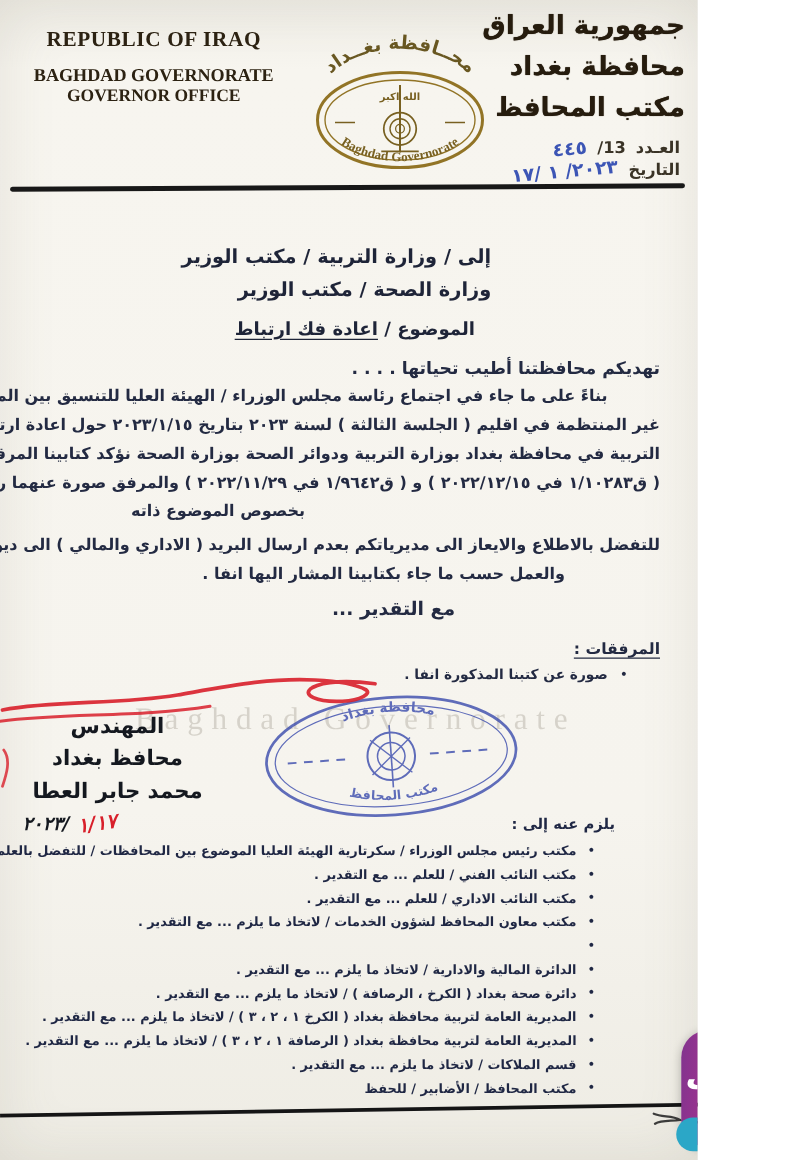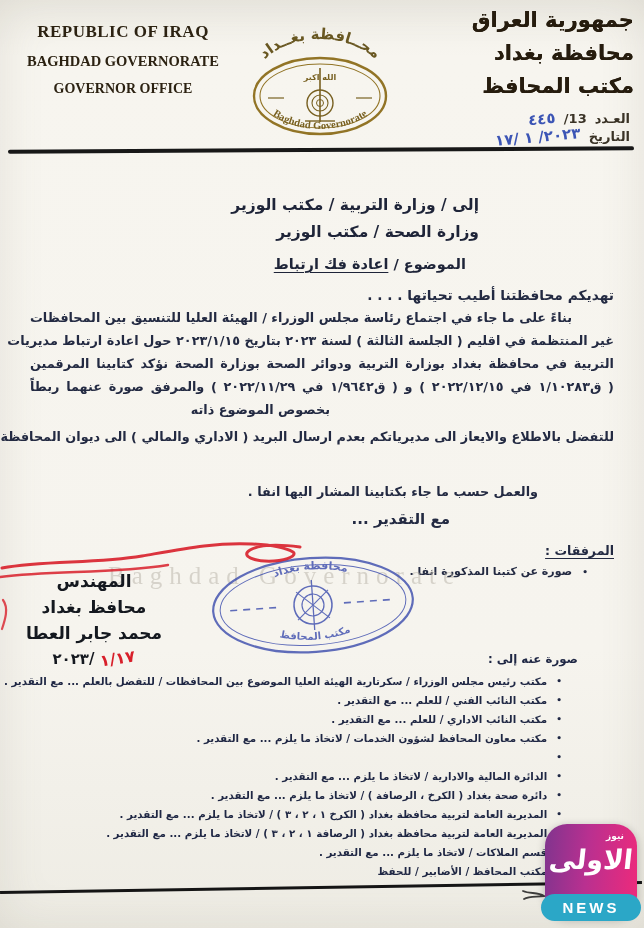--- a/index.html
+++ b/index.html
@@ -1,60 +1,60 @@
 <!DOCTYPE html>
 <html lang="ar"><head>
 <meta charset="utf-8">
 <style>
   html,body{margin:0;padding:0;}
   .page{
-    position:relative;width:644px;height:928px;overflow:hidden;
+    position:relative;width:558px;height:928px;overflow:hidden;
     background:linear-gradient(180deg,#efede6 0%,#f7f5ef 6%,#f6f4ee 70%,#eeece4 100%);
     font-family:"DejaVu Sans",sans-serif;color:#232a42;
     box-shadow:inset 0 0 46px rgba(120,110,90,.14);
   }
   
   .hdr-en{position:absolute;left:18px;top:22px;width:210px;text-align:center;
     font-family:"Liberation Serif",serif;font-weight:bold;color:#2c2212;}
   .hdr-en .l1{font-size:17px;letter-spacing:.5px;}
   .hdr-en .l2{font-size:14.5px;margin-top:11px;}
-  .hdr-en .l3{font-size:14px;margin-top:11px;}
+  .hdr-en .l3{font-size:14px;}
   .seal{position:absolute;left:235px;top:10px;width:170px;height:132px;opacity:.92;}
   .hdr-ar{position:absolute;right:10px;top:4px;width:196px;text-align:right;direction:rtl;
     font-weight:bold;color:#261c0e;font-size:21px;line-height:33px;
     text-shadow:0 0 .6px #261c0e;}
   .ref-rows{position:absolute;right:14px;top:110px;width:190px;direction:rtl;}
   .ref-row{display:flex;align-items:center;gap:8px;font-size:13px;font-weight:bold;color:#3a3326;line-height:18px;}
   .hand-blue{color:#3c55b5;font-size:15px;display:inline-block;transform:rotate(-5deg);font-weight:bold;}
   .rule-top{position:absolute;left:8px;right:10px;top:148px;height:4px;background:#181818;
     border-radius:2px;transform:rotate(-.3deg);}
   
   .letter{position:absolute;left:30px;right:30px;top:176px;direction:rtl;}
   .to-block{margin:16px 135px 0 0;font-size:15.5px;font-weight:bold;line-height:27px;color:#1e2438;}
   .subject{margin:10px 148px 0 0;font-size:14.5px;font-weight:bold;color:#1e2438;}
   .subject .sv{text-decoration:underline;text-underline-offset:3px;margin-top:23px;}
   .greeting{margin-top:12px;text-align:right;font-size:13.8px;font-weight:bold;line-height:22px;margin-bottom:0;}
   .bline{font-size:12.8px;font-weight:bold;line-height:23px;white-space:nowrap;
     text-align:justify;text-align-last:justify;}
   .bline.first{padding-right:42px;}
   .bline.short-left{text-align:right;text-align-last:right;padding-right:284px;white-space:normal;}
-  .bline.short-mid{text-align:left;text-align-last:right;padding-right:76px;white-space:normal;margin-top:32px;}
+  .bline.short-mid{text-align:left;text-align-last:right;padding-right:76px;white-space:normal;}
   .p2{margin-top:4px;}
   .closing{margin-top:4px;text-align:right;padding-right:164px;font-size:15px;font-weight:bold;line-height:24px;}
   .attach-label{margin-top:10px;text-align:right;font-size:12.5px;font-weight:bold;
     text-decoration:underline;text-underline-offset:3px;line-height:20px;}
   .attach-item{margin-top:2px;display:flex;direction:rtl;gap:10px;font-size:11px;font-weight:bold;
     line-height:18px;padding-right:26px;}
   
   .sig-scribble{position:absolute;left:0;top:534px;width:322px;height:48px;z-index:3;}
   .sig-tail{position:absolute;left:0;top:598px;width:14px;height:34px;z-index:3;}
   .sig-block{position:absolute;left:18px;top:568px;width:152px;text-align:center;direction:rtl;
     font-weight:bold;color:#14181f;z-index:2;}
   .sig-block .t{font-size:17px;line-height:26px;}
-  .sig-date{display:flex;direction:ltr;justify-content:center;gap:6px;font-size:15px;line-height:26px;}
+  .sig-date{display:flex;direction:ltr;gap:6px;font-size:15px;line-height:26px;font-style:italic;}
   .hand-red{color:#d81f2a;display:inline-block;transform:rotate(-8deg);font-size:16px;}
   .stamp{position:absolute;left:196px;top:544px;width:234px;height:122px;opacity:.8;transform:rotate(-4deg);z-index:1;}
   .watermark{position:absolute;left:108px;top:562px;width:470px;color:#b7b2a7;opacity:.5;
     font-family:"Liberation Serif",serif;font-size:25px;letter-spacing:7px;z-index:0;white-space:nowrap;}
   
   .cc{position:absolute;left:12px;right:30px;top:650px;direction:rtl;}
   .cc-label{font-size:11.8px;font-weight:bold;color:#1f2744;margin-right:36px;line-height:18px;}
   .cc-list{list-style:none;margin:4px 52px 0 0;padding:0;}
   .cc-list li{display:flex;direction:rtl;align-items:flex-start;gap:9px;font-size:10.3px;font-weight:bold;
     color:#1f2744;line-height:19px;white-space:nowrap;}
@@ -197,21 +197,21 @@
     <line x1="148" y1="61" x2="200" y2="61" stroke="#3a4bad" stroke-width="1.6" stroke-dasharray="7 6"></line>
     <text font-size="11" font-weight="bold" fill="#3a4bad" direction="rtl">
       <textPath href="#stTop" startOffset="50%" text-anchor="middle">محافظة بغداد</textPath>
     </text>
     <text font-size="10" font-weight="bold" fill="#3a4bad" direction="rtl">
       <textPath href="#stBot" startOffset="50%" text-anchor="middle">مكتب المحافظ</textPath>
     </text>
   </svg>
 
   <div class="cc">
-    <div class="cc-label">صورة عنه إلى :</div>
+    <div class="cc-label">يلزم عنه إلى :</div>
     <ul class="cc-list">
       <li>
           <span class="bullet">•</span>
           <span>مكتب رئيس مجلس الوزراء / سكرتارية الهيئة العليا الموضوع بين المحافظات / للتفضل بالعلم ... مع التقدير .</span>
         </li>
       <li>
           <span class="bullet">•</span>
           <span>مكتب النائب الفني / للعلم ... مع التقدير .</span>
         </li>
       <li>

